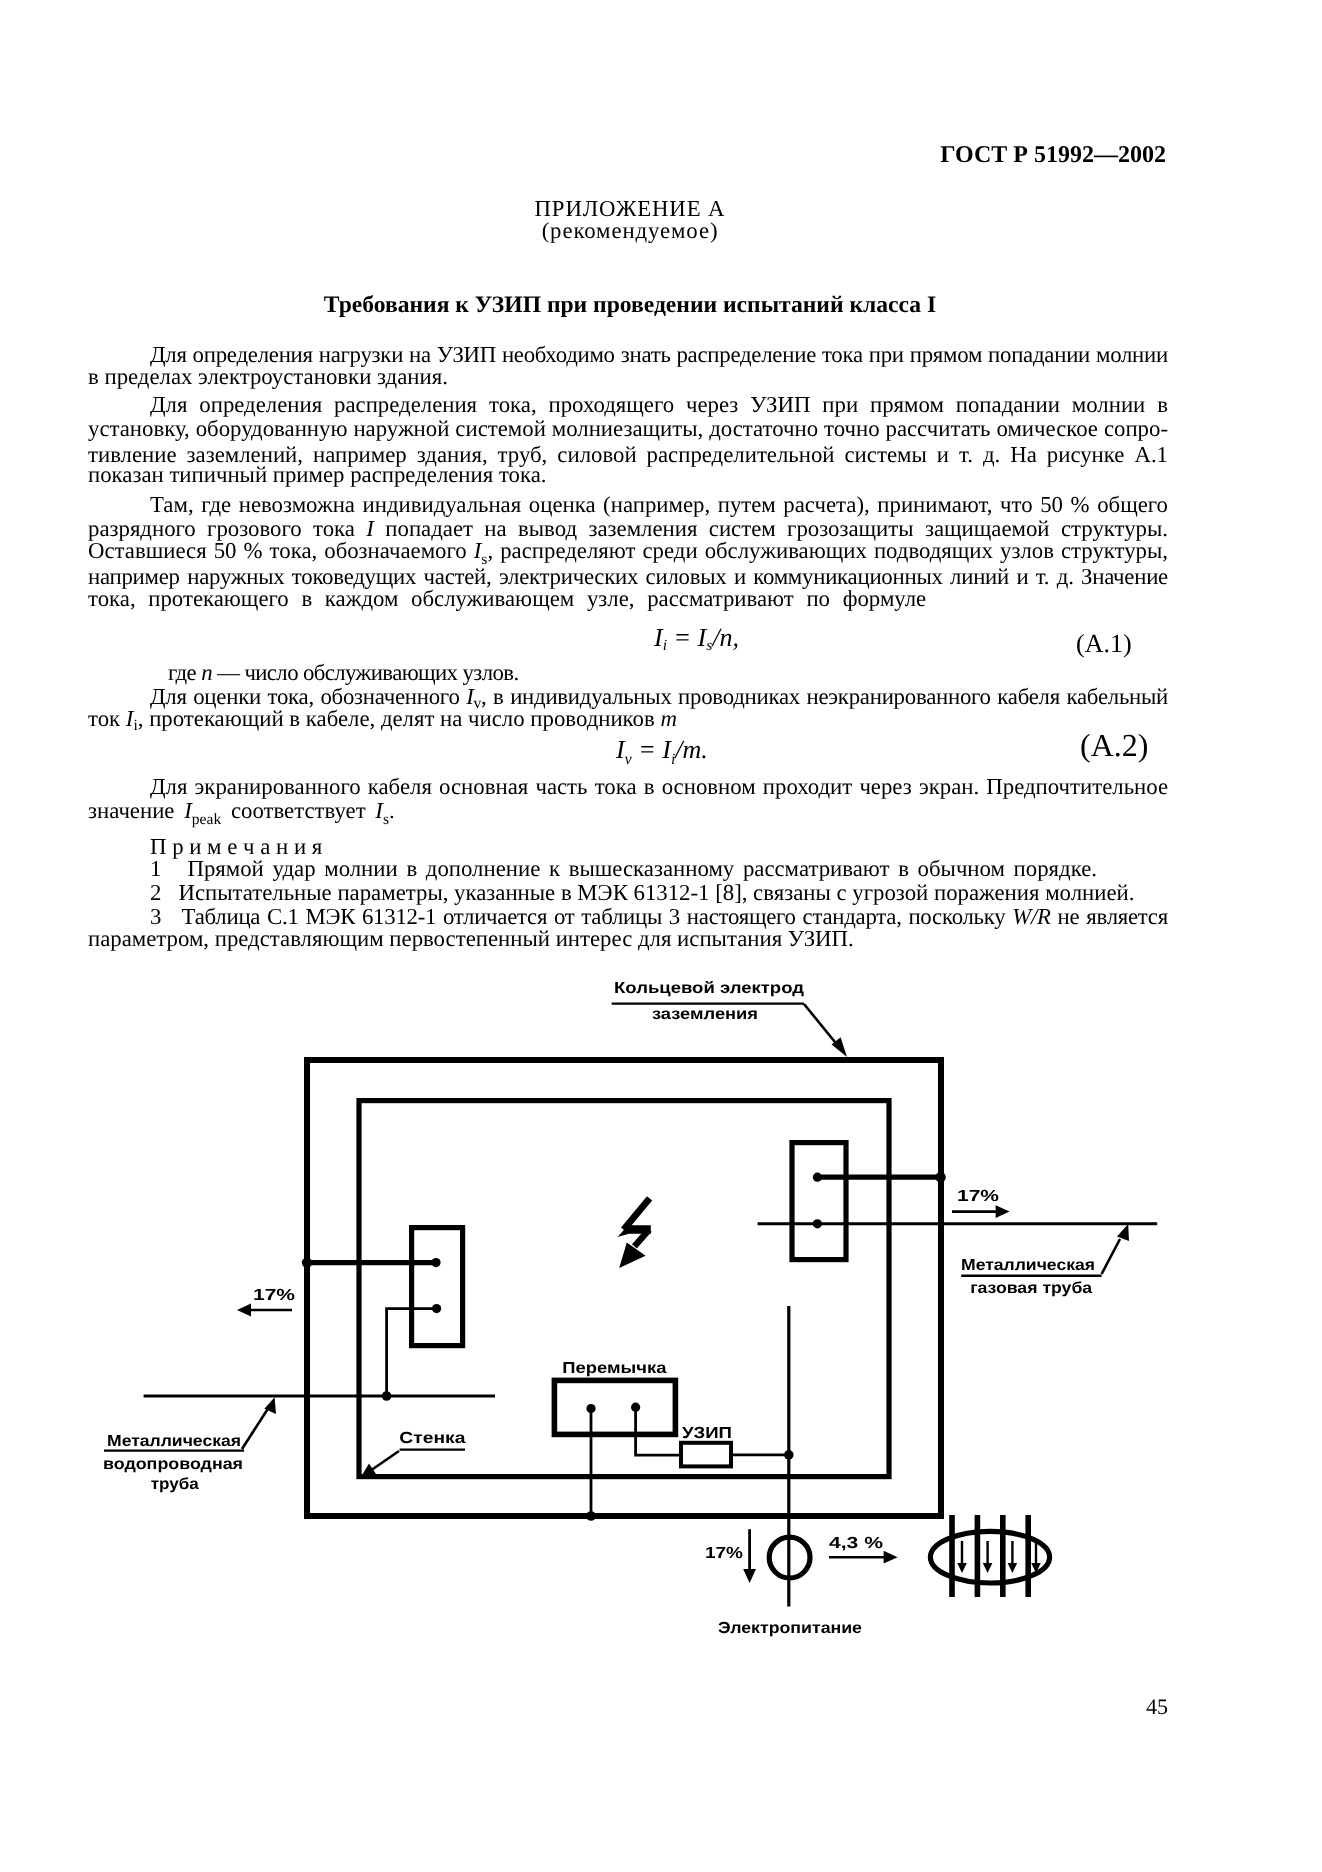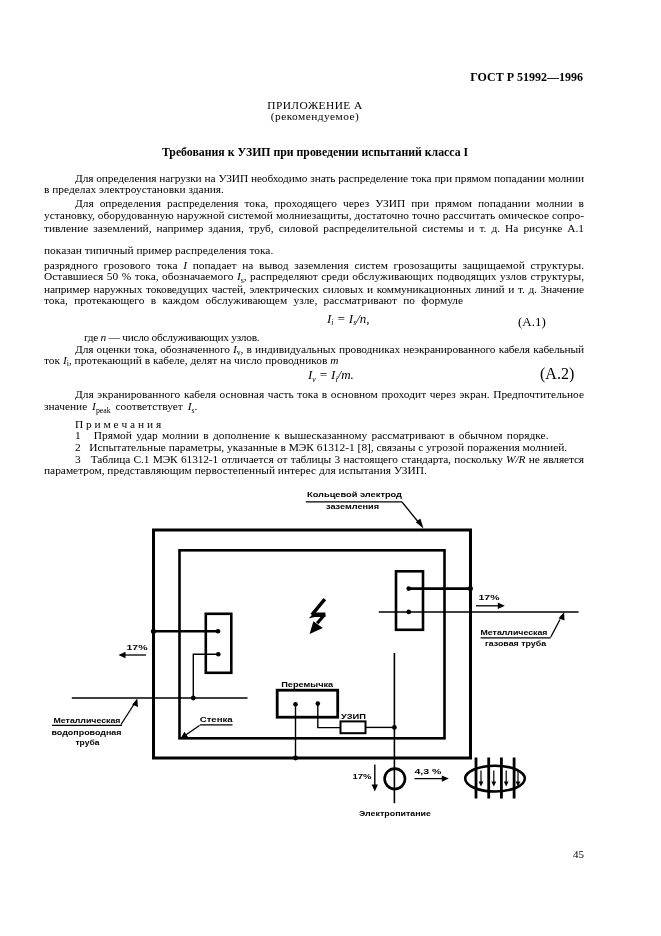--- a/index.html
+++ b/index.html
@@ -9,52 +9,53 @@
   .ln{position:absolute;left:44px;width:540px;font-size:11.4px;line-height:11.8px;white-space:nowrap;}
   .j{white-space:normal;text-align:justify;text-align-last:justify;}
   .ind{text-indent:31px;}
   .it{font-style:italic;}
   sub{font-size:7.8px;vertical-align:baseline;position:relative;top:2.4px;line-height:0;}
 </style>
 </head>
 <body>
 <div class="page">
 
-  <div style="position:absolute;top:71.1px;left:0;width:583px;text-align:right;font-size:12px;line-height:12px;font-weight:bold;">ГОСТ Р 51992—1996</div>
+  <div style="position:absolute;top:71.1px;left:0;width:583px;text-align:right;font-size:12px;line-height:12px;font-weight:bold;">ГОСТ Р 51992—2002</div>
 
   <div style="position:absolute;top:100px;left:44px;width:542px;text-align:center;font-size:11.4px;line-height:11.8px;letter-spacing:0.45px;">ПРИЛОЖЕНИЕ А</div>
 
   <div style="position:absolute;top:111.3px;left:44px;width:542px;text-align:center;font-size:11.4px;line-height:11.8px;letter-spacing:0.45px;">(рекомендуемое)</div>
 
   <div style="position:absolute;top:145.7px;left:44px;width:542px;text-align:center;font-size:11.8px;line-height:12px;font-weight:bold;">Требования к УЗИП при проведении испытаний класса I</div>
 
   <div class="ln j ind" style="top:173.1px;letter-spacing:-0.12px;">Для определения нагрузки на УЗИП необходимо знать распределение тока при прямом попадании молнии</div>
 
   <div class="ln" style="top:183.6px;">в пределах электроустановки здания.</div>
 
   <div class="ln j ind" style="top:197.9px;">Для определения распределения тока, проходящего через УЗИП при прямом попадании молнии в</div>
 
   <div class="ln j" style="top:210.4px;">установку, оборудованную наружной системой молниезащиты, достаточно точно рассчитать омическое сопро-</div>
 
   <div class="ln j" style="top:222.6px;">тивление заземлений, например здания, труб, силовой распределительной системы и т. д. На рисунке А.1</div>
 
-  <div class="ln" style="top:233.4px;margin-top:12px;">показан типичный пример распределения тока.</div>
-
+  <div class="ln" style="top:233.4px;">показан типичный пример распределения тока.</div>
+
+  <div class="ln j ind" style="top:247.7px;">Там, где невозможна индивидуальная оценка (например, путем расчета), принимают, что 50 % общего</div>
 
   <div class="ln j" style="top:259.9px;">разрядного грозового тока <span class="it">I</span> попадает на вывод заземления систем грозозащиты защищаемой структуры.</div>
 
   <div class="ln j" style="top:271.4px;">Оставшиеся 50 % тока, обозначаемого <span class="it">I</span><sub>s</sub>, распределяют среди обслуживающих подводящих узлов структуры,</div>
 
   <div class="ln j" style="top:283.5px;letter-spacing:-0.12px;">например наружных токоведущих частей, электрических силовых и коммуникационных линий и т. д. Значение</div>
 
   <div class="ln" style="top:295.2px;word-spacing:3.5px;">тока, протекающего в каждом обслуживающем узле, рассматривают по формуле</div>
 
   <div style="position:absolute;top:312.0px;left:327px;font-size:13px;font-style:italic;line-height:13px;white-space:nowrap;"><span>I</span><sub>i</sub> = <span>I</span><sub>s</sub>/n,</div>
 
-  <div style="position:absolute;top:315.5px;left:518px;font-size:13px;line-height:11.8px;">(А.1)</div>
+  <div style="position:absolute;top:315.5px;left:538px;font-size:13px;line-height:11.8px;">(А.1)</div>
 
   <div class="ln" style="top:332.2px;letter-spacing:-0.3px;padding-left:40px;">где <span class="it">n</span> — число обслуживающих узлов.</div>
 
   <div class="ln j ind" style="top:343.5px;letter-spacing:-0.12px;">Для оценки тока, обозначенного <span class="it">I</span><sub>v</sub>, в индивидуальных проводниках неэкранированного кабеля кабельный</div>
 
   <div class="ln" style="top:355.0px;">ток <span class="it">I</span><sub>i</sub>, протекающий в кабеле, делят на число проводников <span class="it">m</span></div>
 
   <div style="position:absolute;top:368.4px;left:308px;font-size:13px;font-style:italic;line-height:13px;white-space:nowrap;"><span>I</span><sub>v</sub> = <span>I</span><sub>i</sub>/m.</div>
 
   <div style="position:absolute;top:368.0px;left:540px;font-size:16px;line-height:11.8px;">(А.2)</div>

